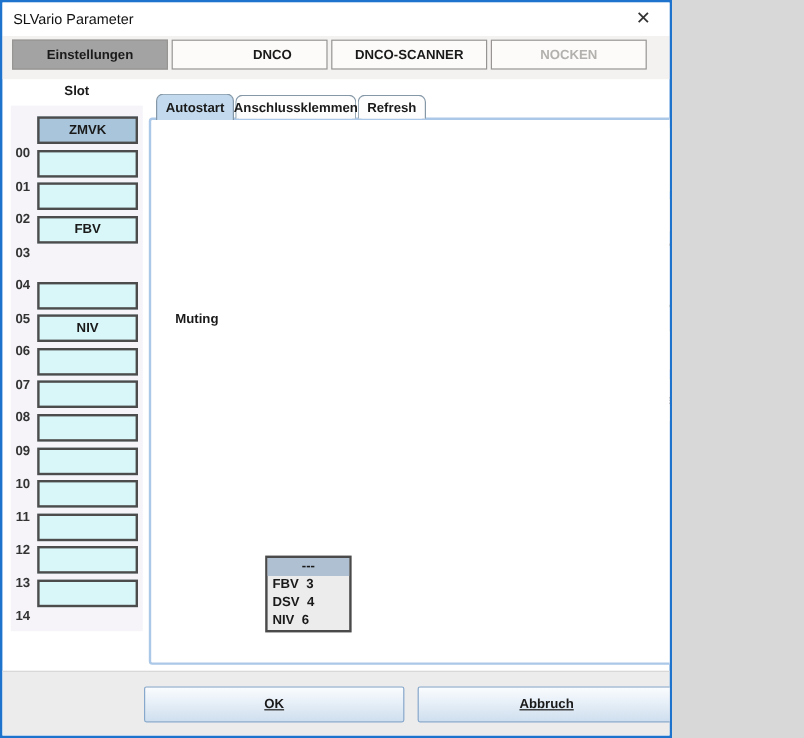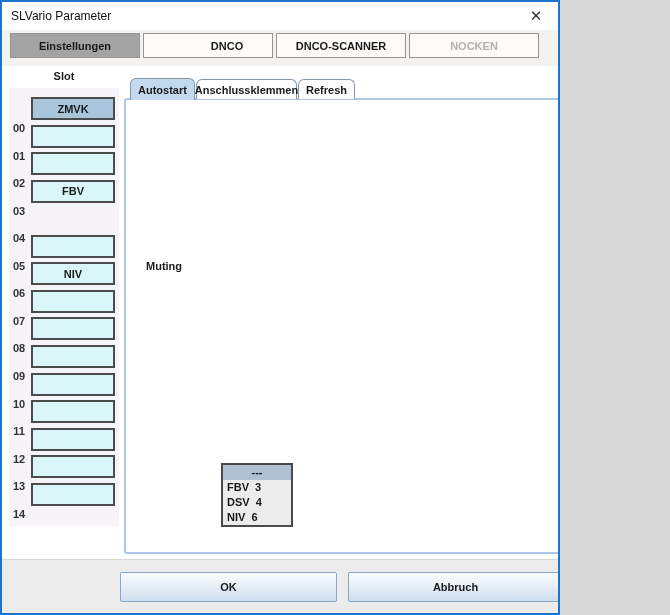--- a/index.html
+++ b/index.html
@@ -53,21 +53,21 @@
     border:1px solid #7fa3c8;border-radius:3px;box-sizing:border-box;display:flex;
     align-items:center;justify-content:center;font-weight:bold;}
   .popup{position:absolute;left:219px;top:461px;width:72px;background:#ececec;
     border:2px solid #4a4a4a;box-sizing:border-box;z-index:9;}
   .popup-item{height:15px;line-height:15px;padding-left:4px;font-weight:bold;white-space:pre;}
   .popup-item.sel{background:#aec0d2;text-align:center;padding-left:0;}
   .footer{position:absolute;left:0;top:557px;right:0;bottom:0;background:#ececec;
     border-top:1px solid #d8d8d8;}
   .bigbtn{position:absolute;top:570px;height:30px;background:linear-gradient(#fafcfe,#cfdfef);
     border:1px solid #86a8cc;border-radius:2px;box-sizing:border-box;display:flex;
-    align-items:center;justify-content:center;font-weight:bold;}
+    align-items:center;justify-content:center;font-weight:bold;text-decoration:underline;}
 </style>
 </head>
 <body>
 
 <div class="window">
 
   <div class="titlebar">
     <span class="title">SLVario Parameter</span>
     <span class="close">✕</span>
   </div>

